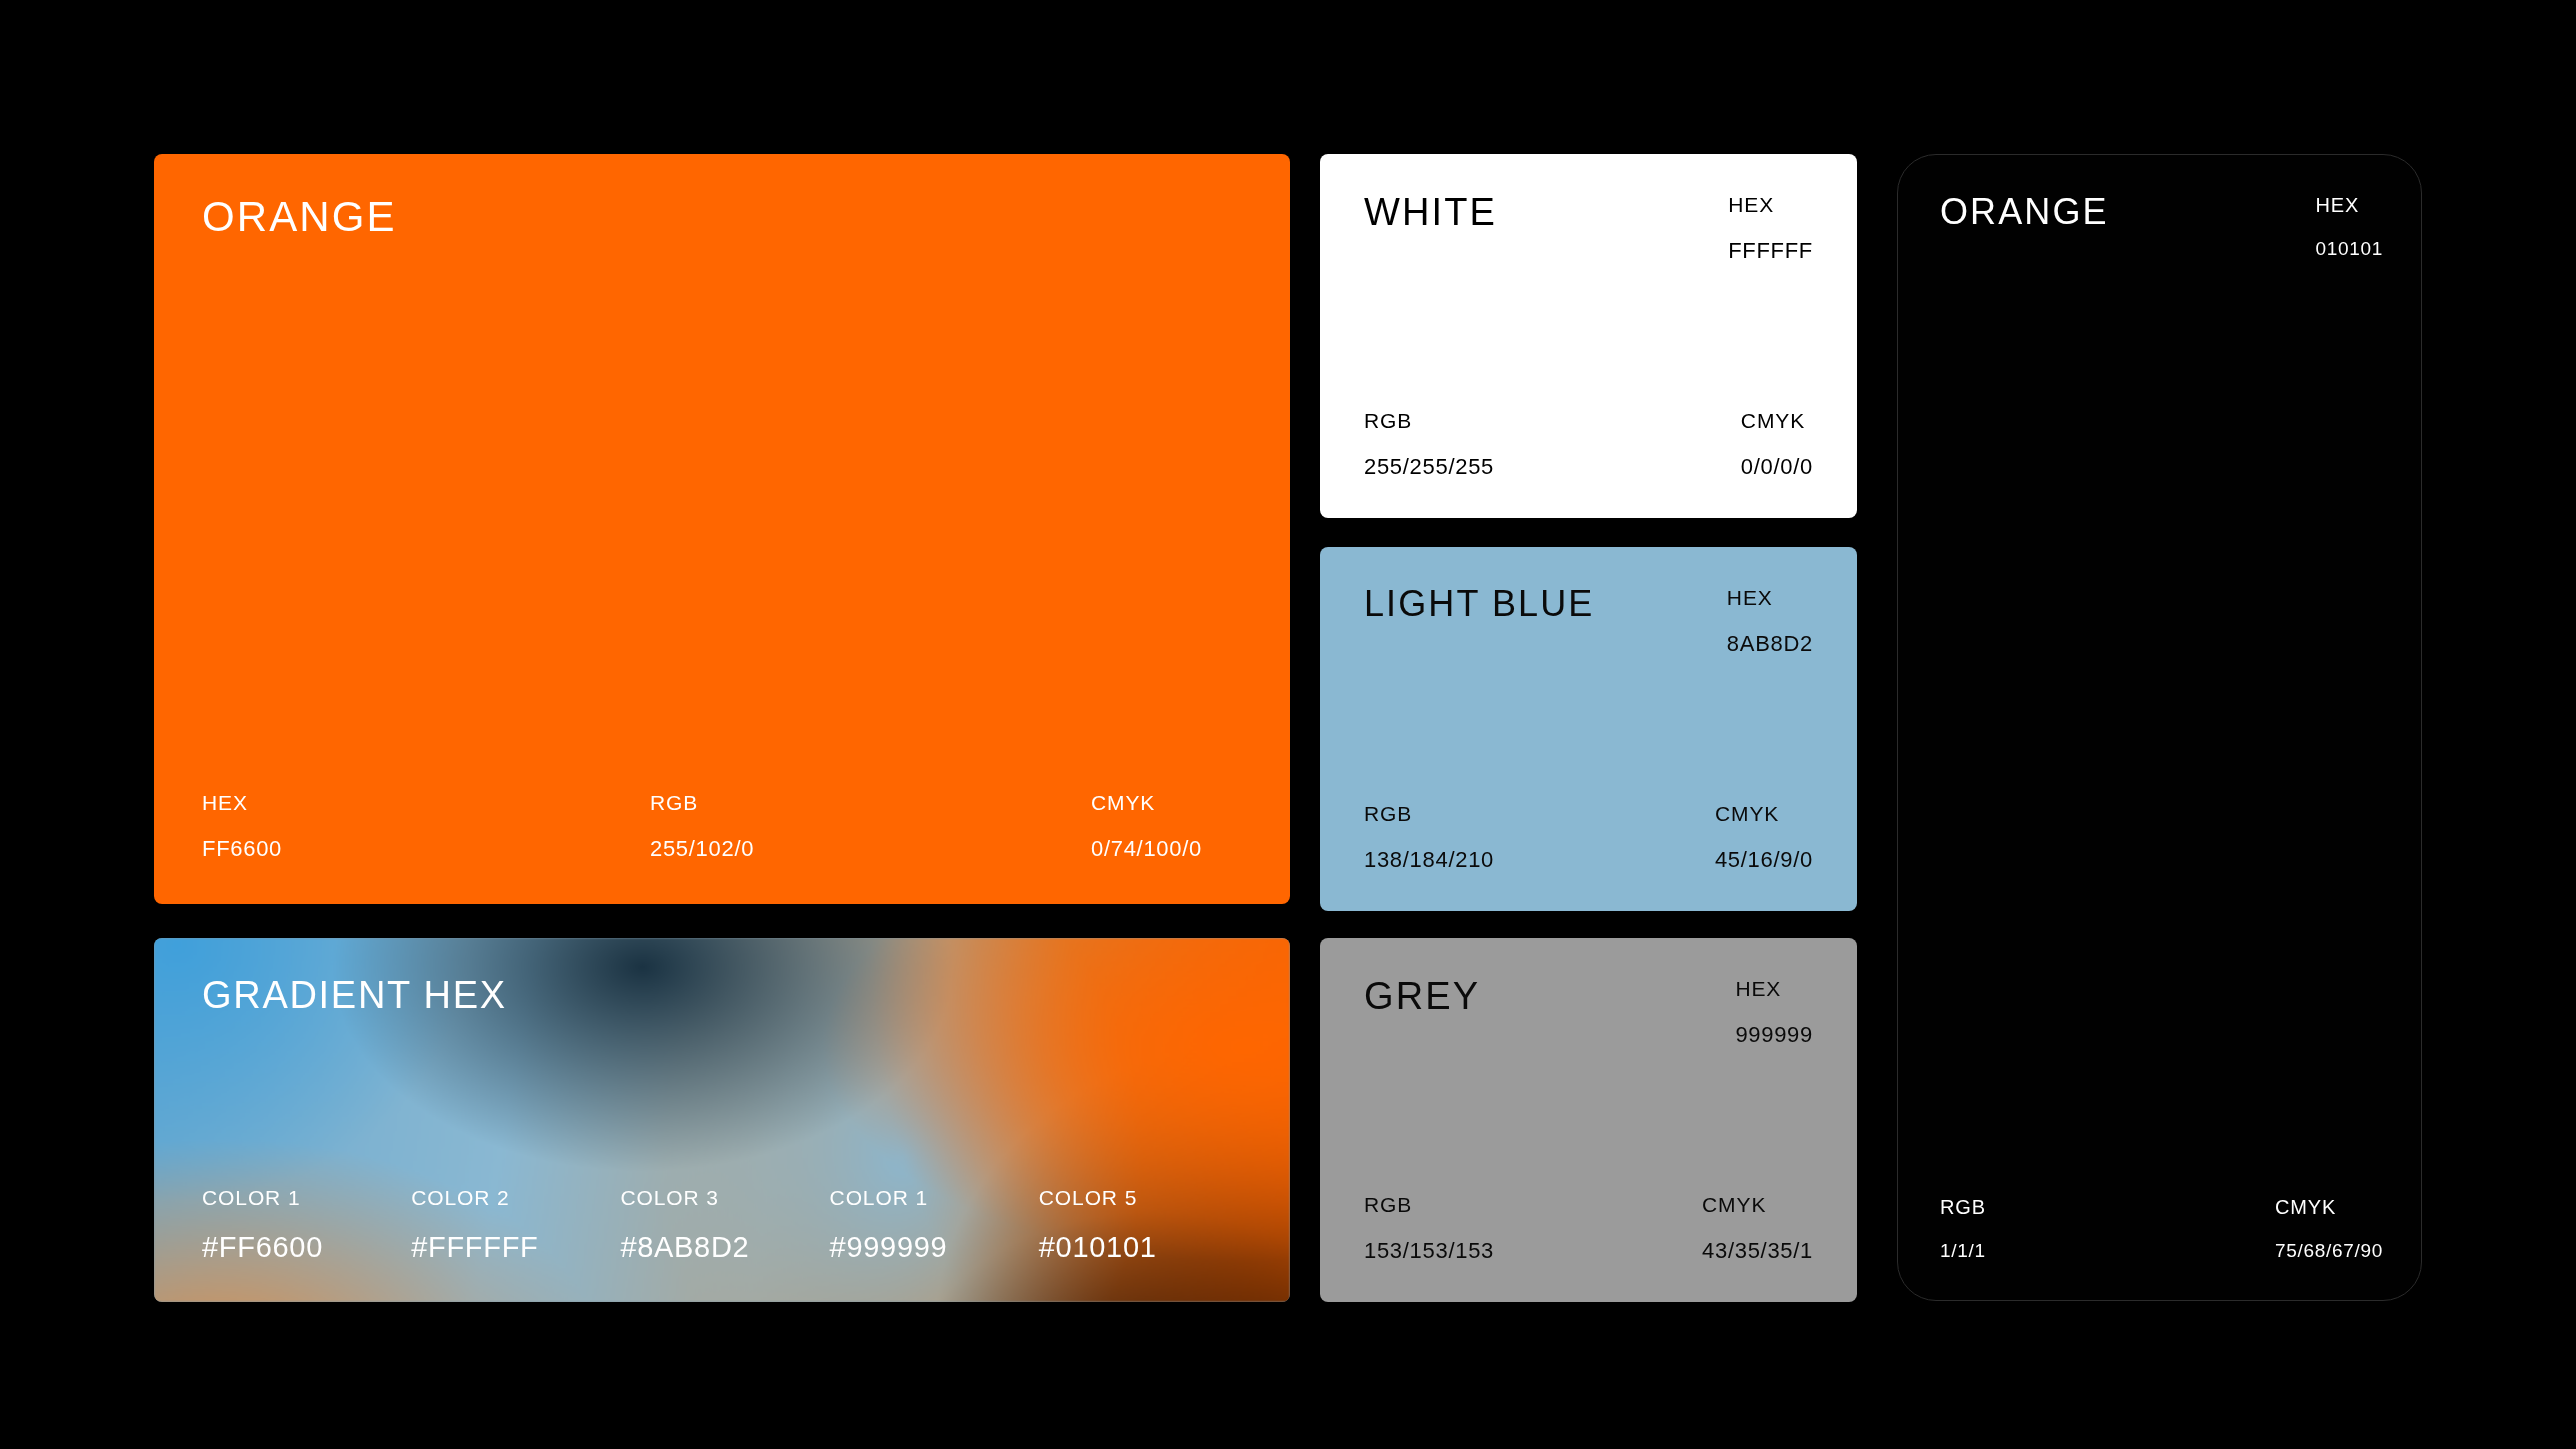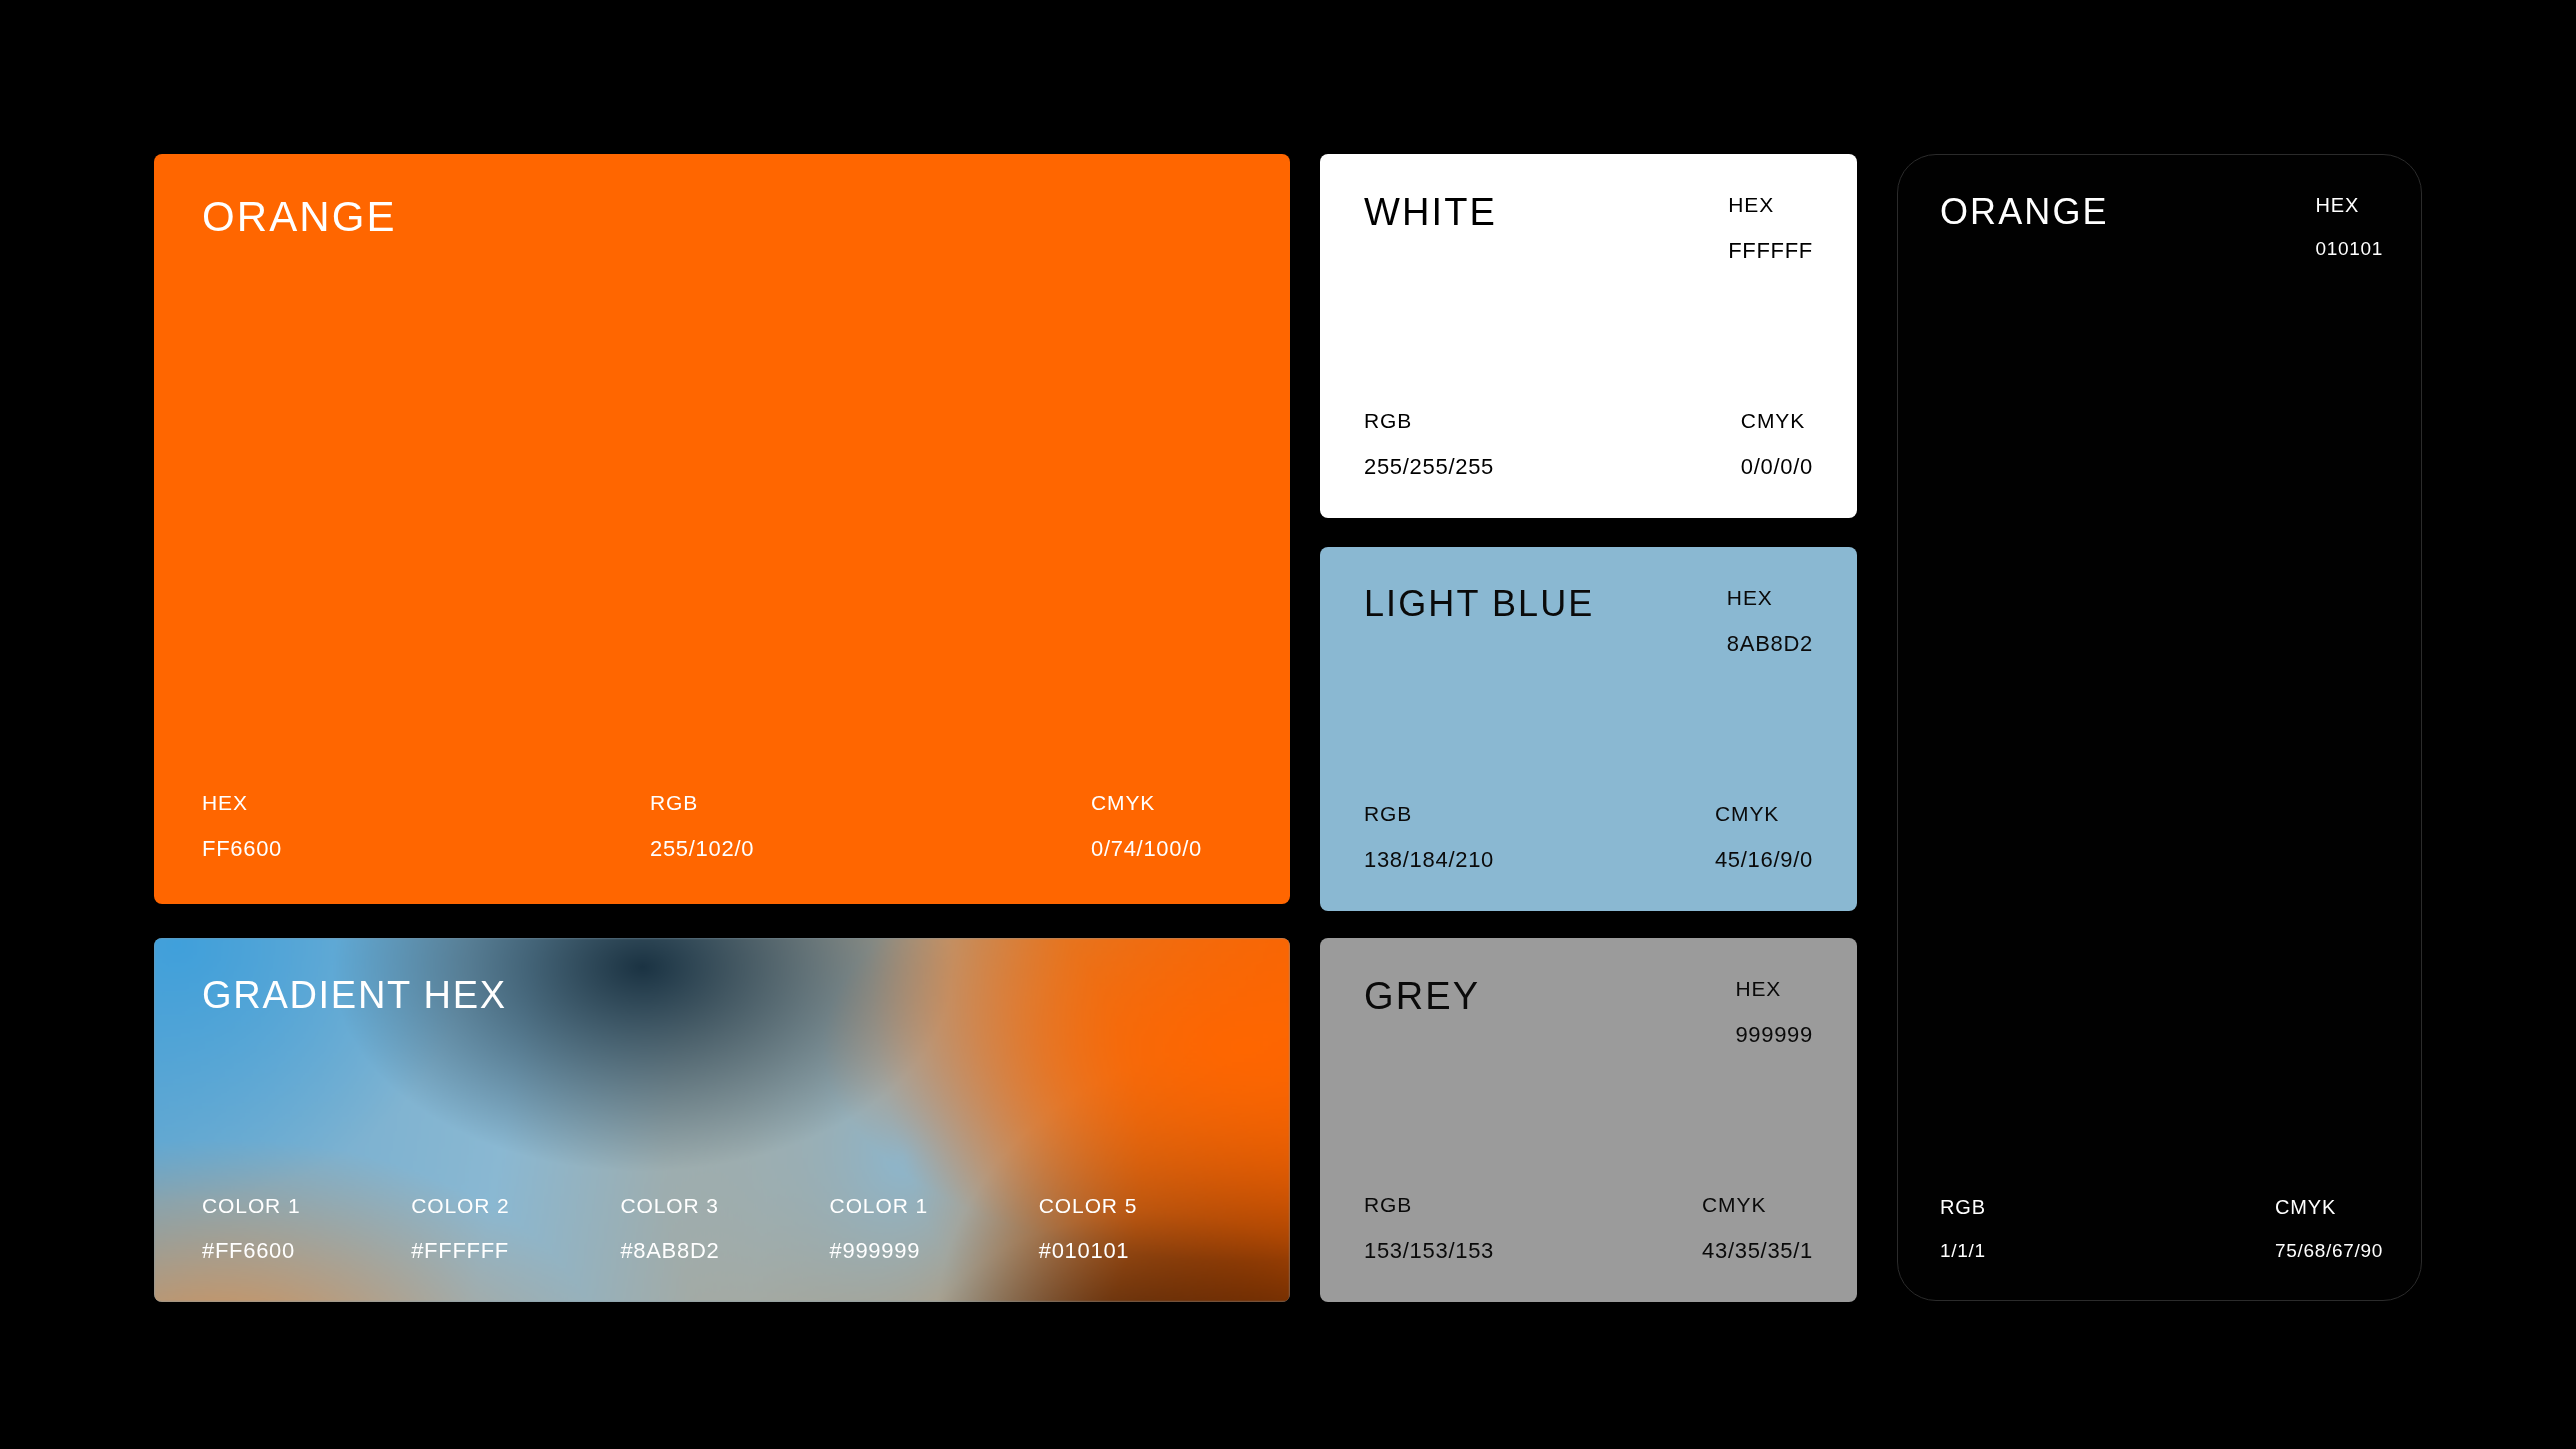--- a/index.html
+++ b/index.html
@@ -115,21 +115,21 @@
     flex-direction:column;
     gap:19px;
     width:20%;
     line-height:1.18;
   }
   .swatch-name {
     font-size:21px;
     letter-spacing:0.9px;
   }
   .swatch-hex {
-    font-size:22px;
+    font-size:29px;
     letter-spacing:0.7px;
   }
 
   
   #card-white {
     left:1320px; top:154px;
     width:537px; height:364px;
     background:#FFFFFF;
     color:#000000;
   }

